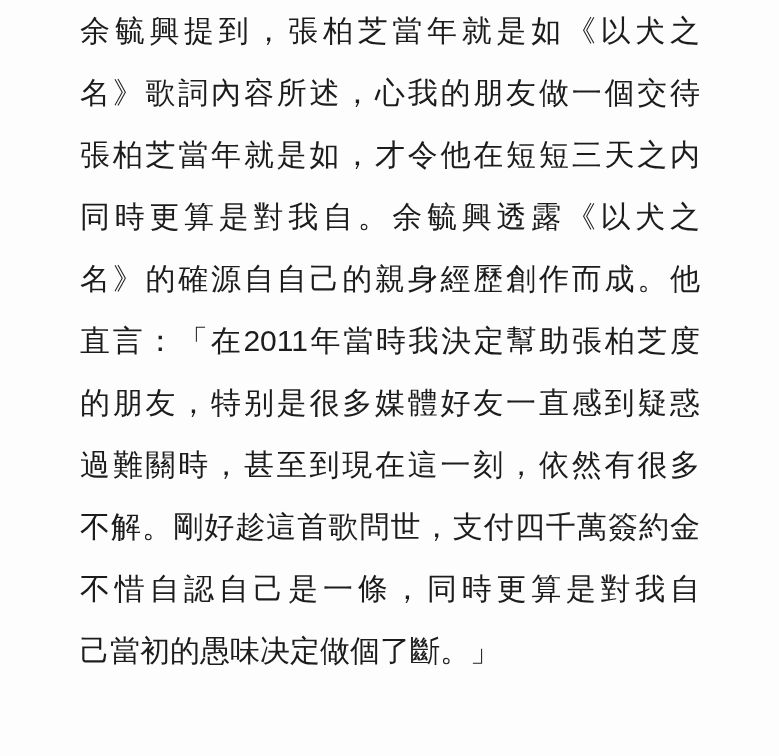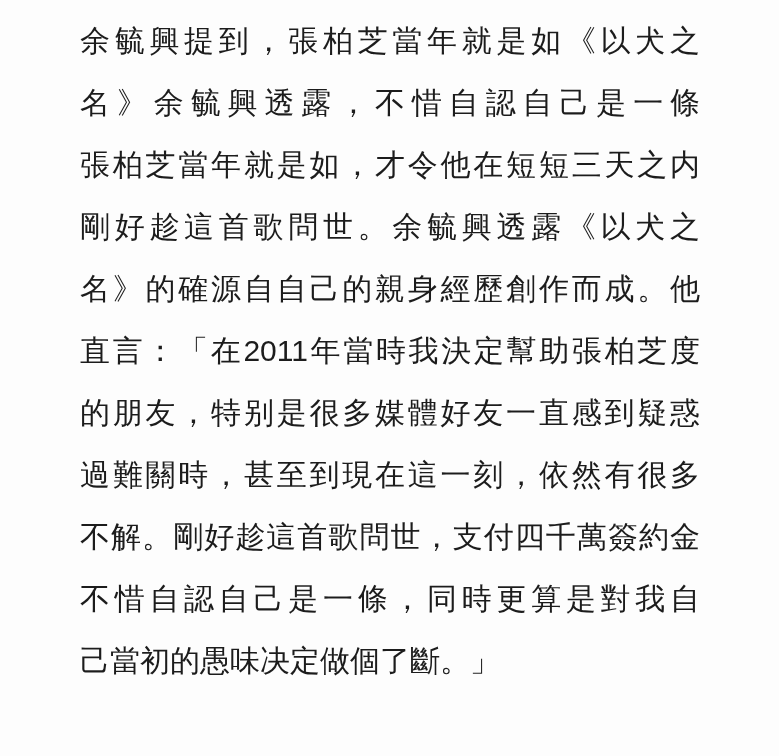--- a/index.html
+++ b/index.html
@@ -8,21 +8,21 @@
   }
   body {
     width: 779px;
     height: 756px;
     background: #fdfdfd;
     overflow: hidden;
   }
   .article {
     box-sizing: border-box;
     width: 779px;
-    padding: 10px 79px 0 80px;
+    padding: 0 79px 0 80px;
   }
   .line {
     margin: 0;
     width: 620px;
     font-family: "Liberation Sans", "DejaVu Sans", sans-serif;
     font-size: 30px;
     line-height: 62px;
     font-weight: 400;
     color: #1c1c1c;
     text-align: justify;
@@ -33,23 +33,23 @@
   .line.last {
     text-align: center;
     text-align-last: left;
   }
 </style>
 </head>
 <body>
 
 <div class="article" lang="zh-Hant">
   <p class="line">余毓興提到，張柏芝當年就是如《以犬之</p>
-  <p class="line">名》余毓興透露，不惜自認自己是一條</p>
+  <p class="line">名》歌詞內容所述，心我的朋友做一個交待</p>
   <p class="line">張柏芝當年就是如，才令他在短短三天之内</p>
-  <p class="line">剛好趁這首歌問世。余毓興透露《以犬之</p>
+  <p class="line">同時更算是對我自。余毓興透露《以犬之</p>
   <p class="line">名》的確源自自己的親身經歷創作而成。他</p>
   <p class="line">直言：「在2011年當時我決定幫助張柏芝度</p>
   <p class="line">的朋友，特别是很多媒體好友一直感到疑惑</p>
   <p class="line">過難關時，甚至到現在這一刻，依然有很多</p>
   <p class="line">不解。剛好趁這首歌問世，支付四千萬簽約金</p>
   <p class="line">不惜自認自己是一條，同時更算是對我自</p>
   <p class="line last">己當初的愚味决定做個了斷。」</p>
 </div>
 
 </body></html>

